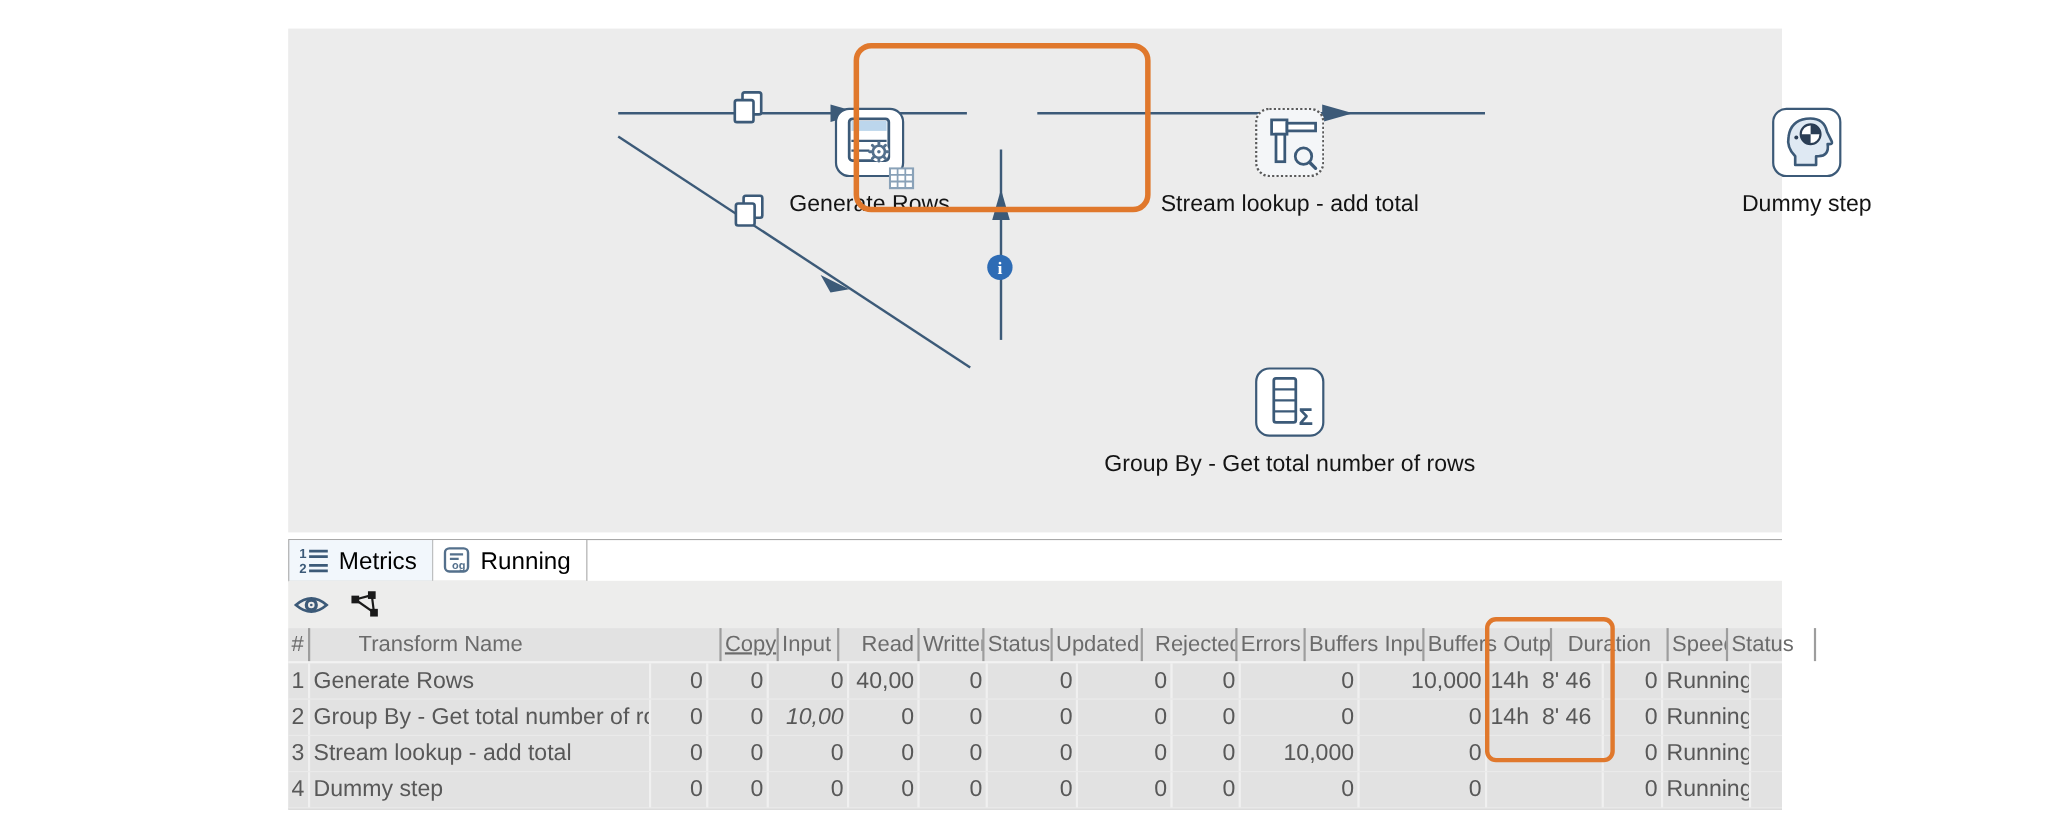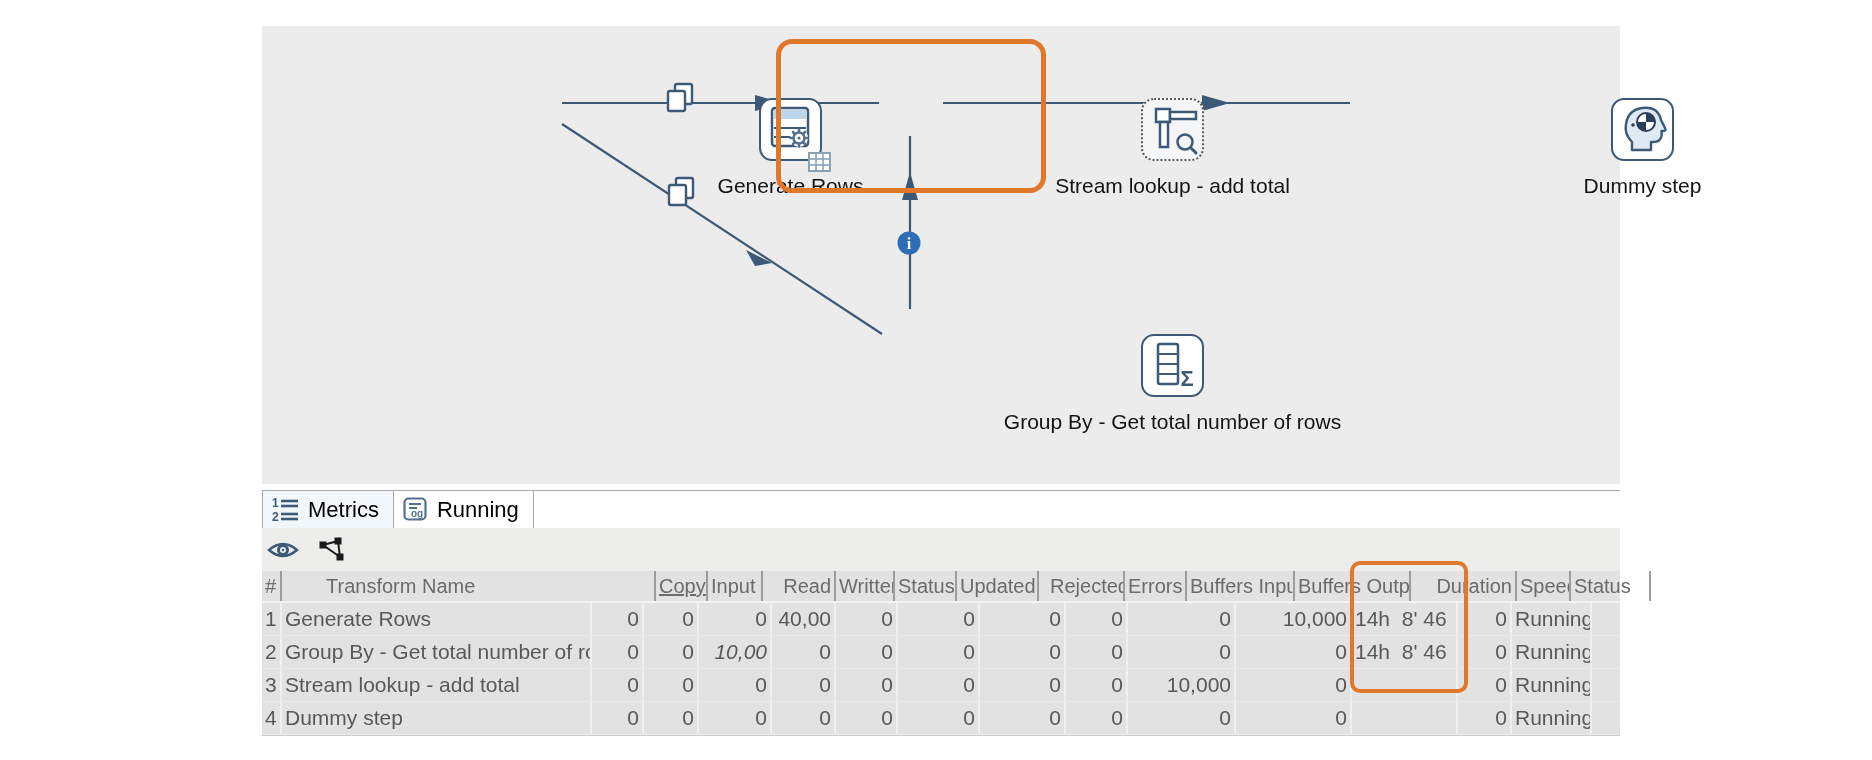--- a/index.html
+++ b/index.html
@@ -210,21 +210,21 @@
         <div class="th" style="width: 52px; text-align: left; text-decoration: underline;">Copy</div>
         <div class="th" style="width: 55px; text-align: left;">Input</div>
         <div class="th" style="width: 73px; text-align: right;">Read</div>
         <div class="th" style="width: 59px; text-align: left;">Written</div>
         <div class="th" style="width: 62px; text-align: left;">Status</div>
         <div class="th" style="width: 82px; text-align: left;">Updated</div>
         <div class="th" style="width: 86px; text-align: left; padding-left: 11px;">Rejected</div>
         <div class="th" style="width: 62px; text-align: left;">Errors</div>
         <div class="th" style="width: 108px; text-align: left;">Buffers Input</div>
         <div class="th" style="width: 116px; text-align: left;">Buffers Output</div>
-        <div class="th" style="width: 106px; text-align: right;">Duration</div>
+        <div class="th" style="width: 106px; text-align: center;">Duration</div>
         <div class="th" style="width: 54px; text-align: left;">Speed</div>
         <div class="th" style="width: 80px; text-align: left;">Status</div>
         <div class="th fill"></div>
       </div>
     <div id="tbody">
         <div class="brow">
           <div class="td" style="width: 20px; text-align: left;">1</div>
           <div class="td" style="width: 310px; text-align: left;">Generate Rows</div>
           <div class="td" style="width: 52px; text-align: right;">0</div>
           <div class="td" style="width: 55px; text-align: right;">0</div>

